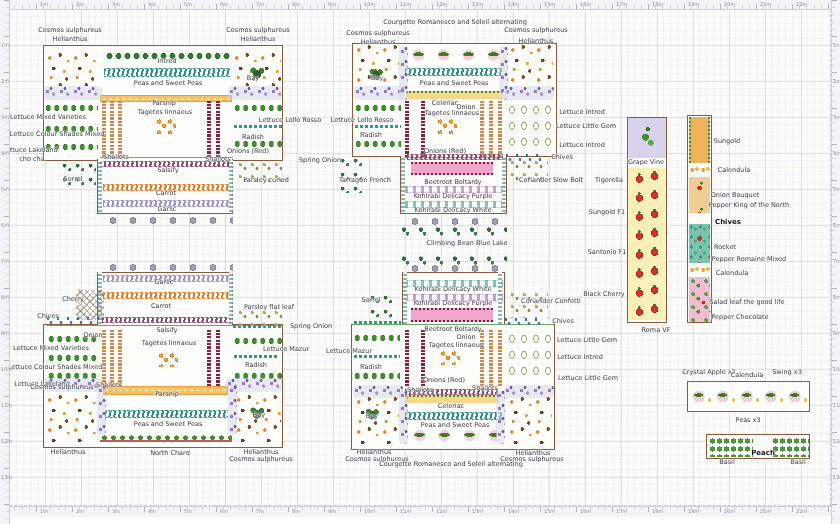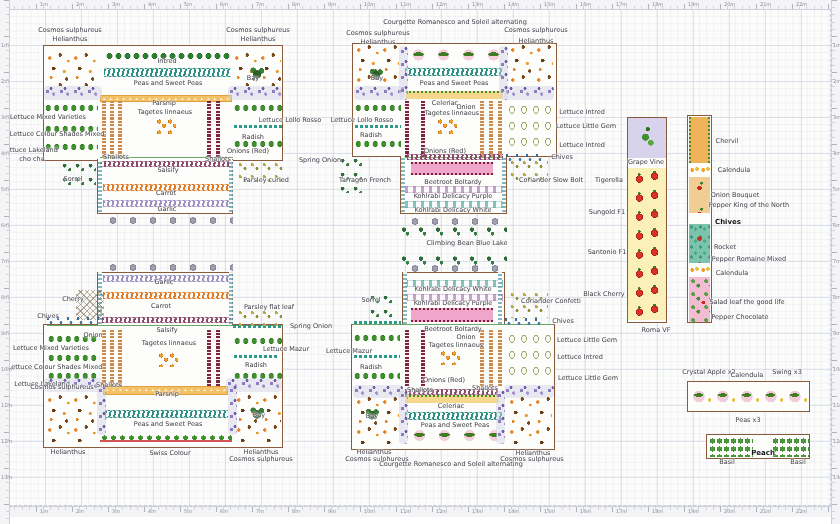--- a/index.html
+++ b/index.html
@@ -438,21 +438,21 @@
       <span class="lbl" style="left: 453px; top: 179px;">Beetroot Boltardy</span>
       <span class="lbl" style="left: 453px; top: 193px;">Kohlrabi Delicacy Purple</span>
       <span class="lbl" style="left: 453px; top: 207px;">Kohlrabi Delicacy White</span>
       <span class="lbl" style="left: 467px; top: 240px;">Climbing Bean Blue Lake</span>
       <span class="lbl" style="left: 646px; top: 159px;">Grape Vine</span>
       <span class="lbl" style="left: 609px; top: 177px;">Tigerella</span>
       <span class="lbl" style="left: 607px; top: 209px;">Sungold F1</span>
       <span class="lbl" style="left: 607px; top: 249px;">Santonio F1</span>
       <span class="lbl" style="left: 604px; top: 291px;">Black Cherry</span>
       <span class="lbl" style="left: 656px; top: 327px;">Roma VF</span>
-      <span class="lbl" style="left: 727px; top: 138px;">Chervil</span>
+      <span class="lbl" style="left: 727px; top: 138px;">Sungold</span>
       <span class="lbl" style="left: 734px; top: 167px;">Calendula</span>
       <span class="lbl" style="left: 735px; top: 192px;">Onion Bouquet</span>
       <span class="lbl" style="left: 749px; top: 202px;">Pepper King of the North</span>
       <span class="lbl b" style="left: 728px; top: 219px;">Chives</span>
       <span class="lbl" style="left: 725px; top: 244px;">Rocket</span>
       <span class="lbl" style="left: 749px; top: 256px;">Pepper Romaine Mixed</span>
       <span class="lbl" style="left: 732px; top: 270px;">Calendula</span>
       <span class="lbl" style="left: 747px; top: 299px;">Salad leaf the good life</span>
       <span class="lbl" style="left: 740px; top: 314px;">Pepper Chocolate</span>
       <span class="lbl" style="left: 371px; top: 297px;">Sorrel</span>
@@ -490,21 +490,21 @@
       <span class="lbl" style="left: 51px; top: 345px;">Lettuce Mixed Varieties</span>
       <span class="lbl" style="left: 169px; top: 340px;">Tagetes linnaeus</span>
       <span class="lbl" style="left: 286px; top: 346px;">Lettuce Mazur</span>
       <span class="lbl" style="left: 256px; top: 362px;">Radish</span>
       <span class="lbl" style="left: 55px; top: 364px;">Lettuce Colour Shades Mixed</span>
       <span class="lbl" style="left: 42px; top: 381px;">Lettuce Lakeland</span>
       <span class="lbl" style="left: 62px; top: 384px;">Cosmos sulphureus</span>
       <span class="lbl" style="left: 109px; top: 382px;">Shallots</span>
       <span class="lbl" style="left: 167px; top: 391px;">Parsnip</span>
       <span class="lbl" style="left: 168px; top: 421px;">Peas and Sweet Peas</span>
-      <span class="lbl" style="left: 170px; top: 450px;">Swiss Colour</span>
+      <span class="lbl" style="left: 170px; top: 450px;">North Chard</span>
       <span class="lbl" style="left: 68px; top: 449px;">Helianthus</span>
       <span class="lbl" style="left: 259px; top: 412px;">Bay</span>
       <span class="lbl" style="left: 261px; top: 449px;">Helianthus</span>
       <span class="lbl" style="left: 261px; top: 456px;">Cosmos sulphureus</span>
       <span class="lbl" style="left: 709px; top: 369px;">Crystal Apple x2</span>
       <span class="lbl" style="left: 747px; top: 372px;">Calendula</span>
       <span class="lbl" style="left: 787px; top: 369px;">Swing x3</span>
       <span class="lbl" style="left: 748px; top: 417px;">Peas x3</span>
       <span class="lbl" style="left: 727px; top: 459px;">Basil</span>
       <span class="lbl b" style="left: 763px; top: 450px;">Peach</span>

